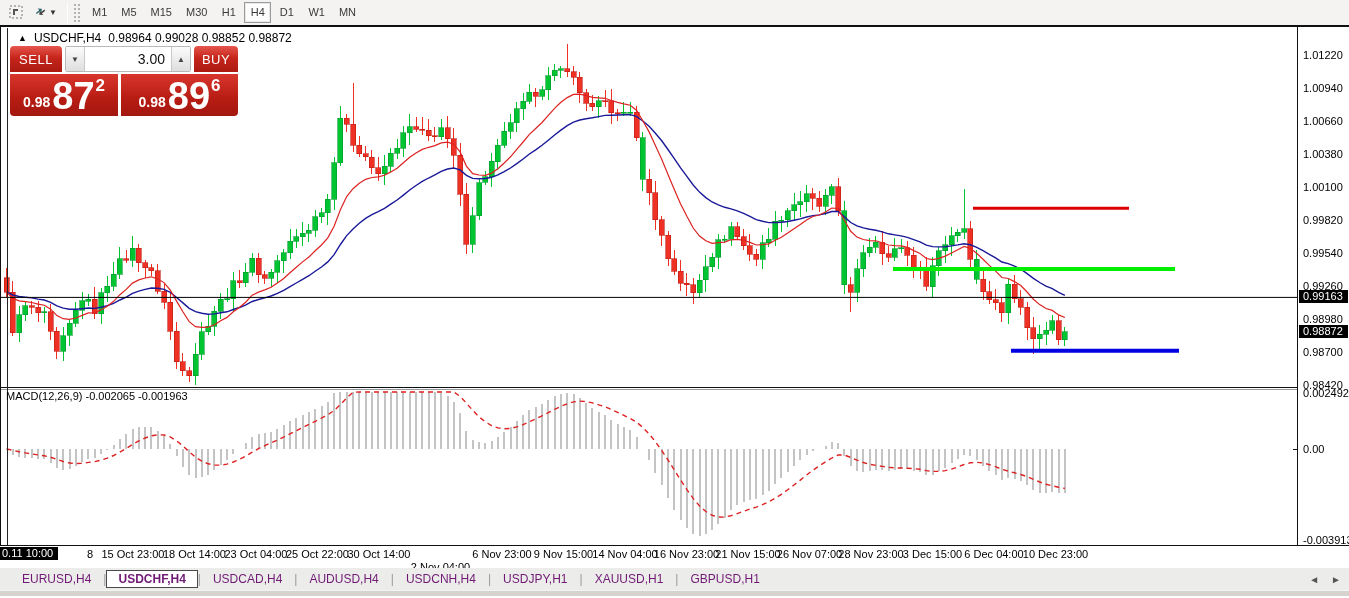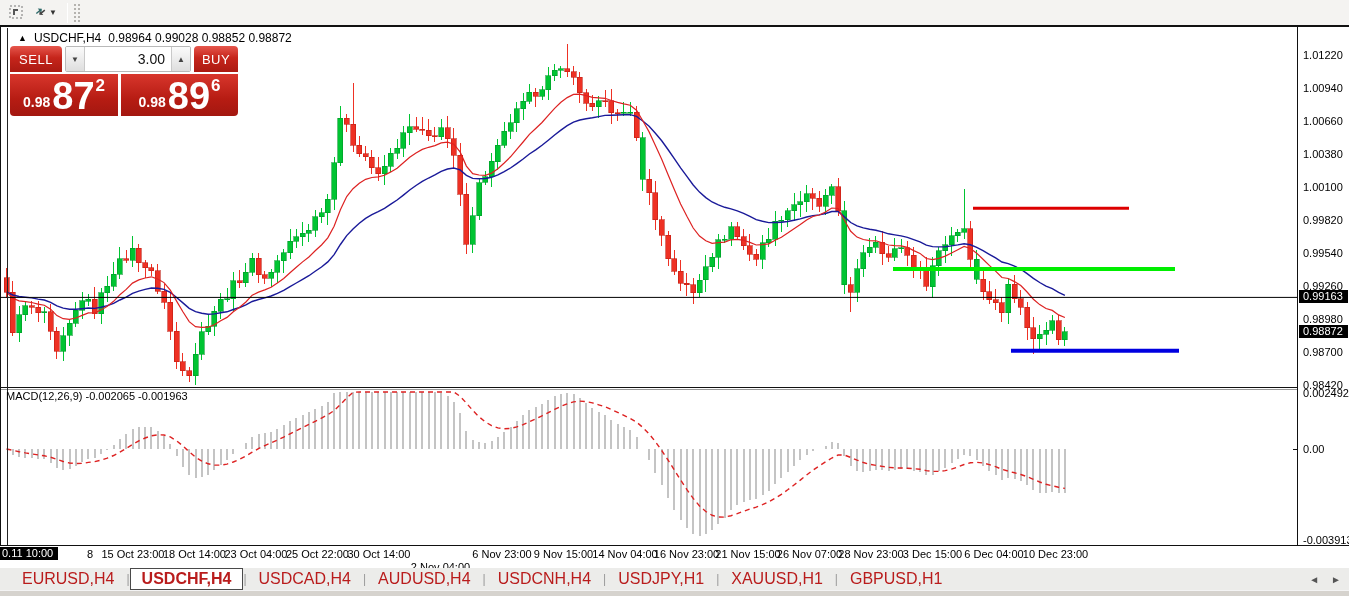--- a/index.html
+++ b/index.html
@@ -62,21 +62,21 @@
   .macd-label { position:absolute; left:6px; top:363px; font-size:11px; color:#000; z-index:4; }
   .time-axis { position:absolute; left:0; top:519px; width:1240px; height:21px; background:#fff; }
   .ta-label { position:absolute; top:2px; font-size:11px; color:#000; transform:translateX(-50%); white-space:nowrap; }
   .ta-badge { position:absolute; left:0; top:1px; background:#000; color:#fff; font-size:11px;
               padding:0 5px 1px 2px; }
   .ta-partial { position:absolute; left:87px; top:2px; font-size:11px; color:#000; }
 
   
   .tabs-bar { height:22px; background:#ececea; display:flex; align-items:center;
               padding-left:10px; position:relative; }
-  .tab { font-size:16px; color:#b91c1c; padding:2px 12px; cursor:pointer; white-space:nowrap; }
+  .tab { font-size:12px; color:#701a75; padding:2px 12px; cursor:pointer; white-space:nowrap; }
   .tab.active { background:#fff; border:1px solid #4a4a4a; font-weight:bold; padding:1px 11px; }
   .tab-sep { color:#9a9a9a; font-size:12px; }
   .tab-scroll { position:absolute; right:8px; display:flex; gap:12px; }
   .tab-scroll span { font-size:10px; color:#555; cursor:pointer; }
   .status-strip { height:6px; background:#d6d3ce; border-top:1px solid #f4f4f4; }
 </style>
 </head>
 <body>
 
 <div class="app">
@@ -91,20 +91,31 @@
     </button>
     <button class="tb-btn" style="width:34px">
       <svg width="15" height="15" viewBox="0 0 15 15">
         <path d="M2 6 L8 6 L8 3 L12 7 L8 11 L8 8 L2 8 Z" fill="#2e6b6b" transform="rotate(-40 7 7) scale(.72) translate(2.5 1)"></path>
         <path d="M13 9 L7 9 L7 6 L3 10 L7 14 L7 11 L13 11 Z" fill="#444" transform="rotate(-40 7 7) scale(.72) translate(3.5 2)"></path>
       </svg>
       <span class="tb-caret">▼</span>
     </button>
     <div class="tb-sep"></div>
     <div class="tb-grip"></div>
+    <div class="tf-bar" id="tf-bar">
+        <button class="tf-btn">M1</button>
+        <button class="tf-btn">M5</button>
+        <button class="tf-btn">M15</button>
+        <button class="tf-btn">M30</button>
+        <button class="tf-btn">H1</button>
+        <button class="tf-btn active">H4</button>
+        <button class="tf-btn">D1</button>
+        <button class="tf-btn">W1</button>
+        <button class="tf-btn">MN</button>
+      </div>
   </div>
 
   <div class="chart-window">
     <svg id="chart-svg" width="1349" height="541">
         <rect x="0" y="0" width="1349" height="541" fill="#ffffff"></rect>
         <line x1="0" y1="360.5" x2="1349" y2="360.5" stroke="#111" stroke-width="1"></line>
         <line x1="0" y1="362.5" x2="1349" y2="362.5" stroke="#999" stroke-width="1"></line>
         <line x1="0" y1="518.5" x2="1349" y2="518.5" stroke="#111" stroke-width="1"></line>
         <line x1="1297.5" y1="0" x2="1297.5" y2="518" stroke="#111" stroke-width="1"></line>
         <line x1="0.5" y1="0" x2="0.5" y2="518" stroke="#111" stroke-width="1"></line>

